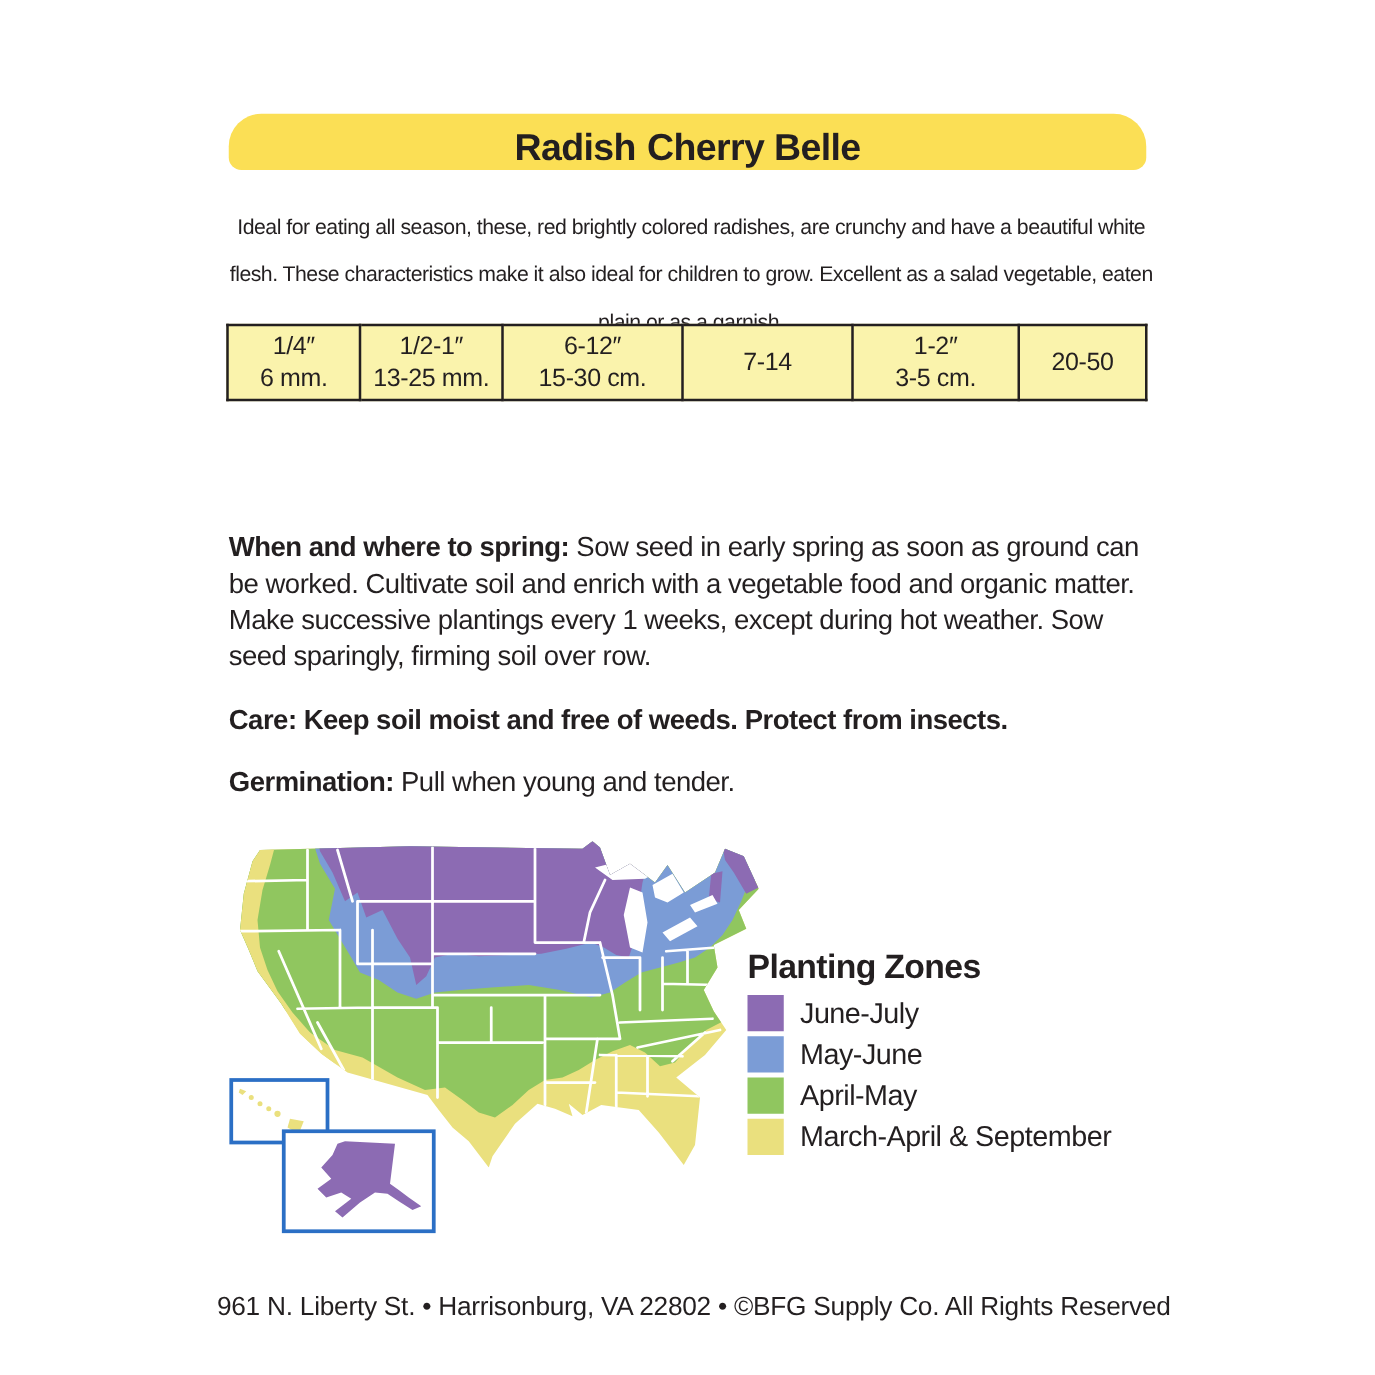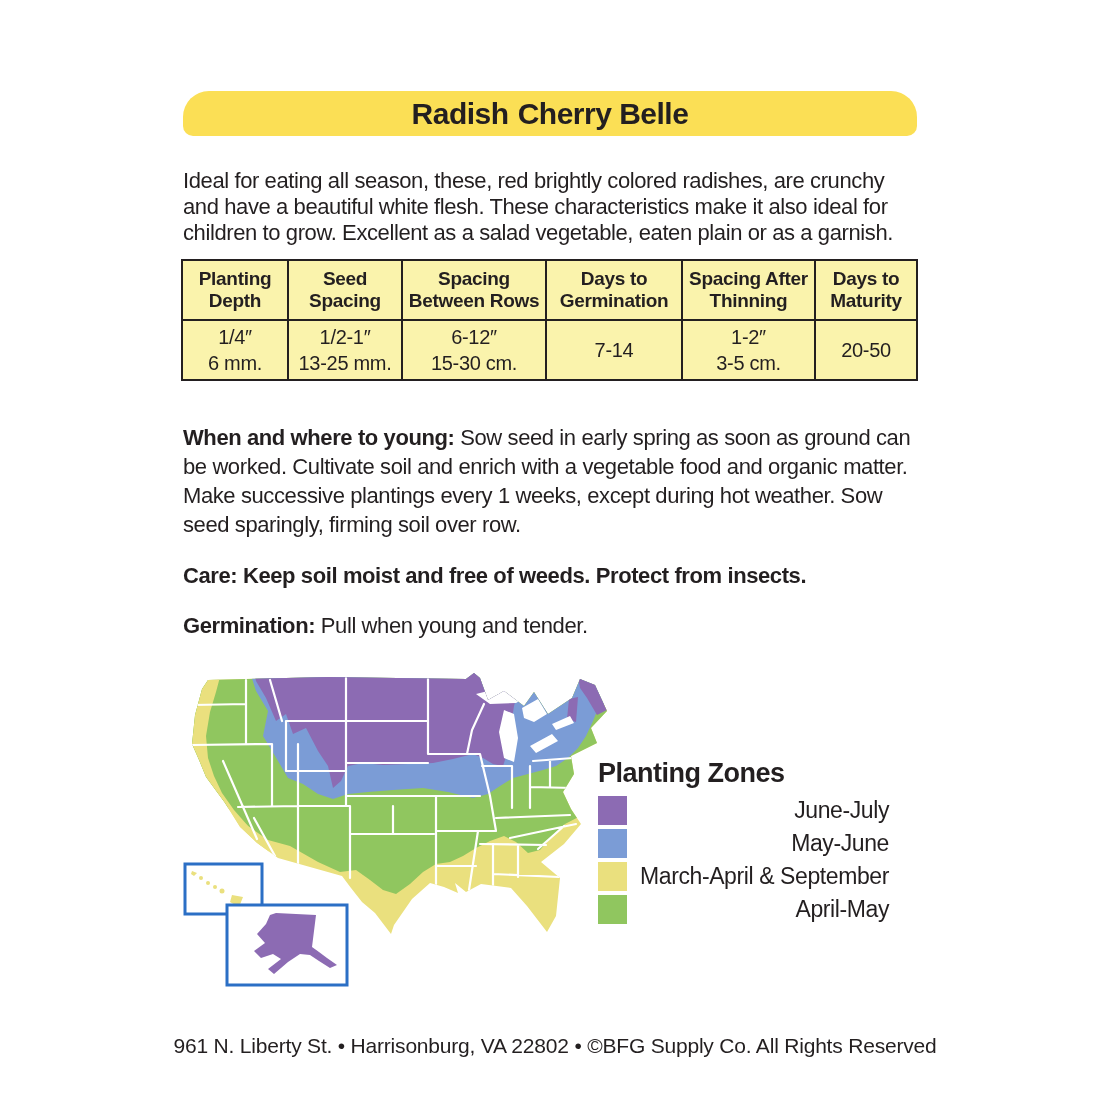--- a/index.html
+++ b/index.html
@@ -8,28 +8,28 @@
     width:1100px;height:1100px;
     background:#ffffff;
     font-family:"Liberation Sans", sans-serif;
     color:#231F20;
     overflow:hidden;
   }
   
   .banner{
     position:absolute;left:183px;top:91px;width:734px;height:45px;
     border-radius:26px 26px 10px 10px;
-    display:flex;align-items:center;justify-content:center;
+    display:flex;align-items:flex-end;justify-content:center;
   }
   .banner .t-bold{font-weight:bold;font-size:30px;letter-spacing:-0.5px;}
   .banner .t-reg{font-weight:bold;font-size:30px;margin-left:9px;letter-spacing:-0.5px;}
   
   .desc{
     position:absolute;left:183px;top:146px;width:740px;
-    font-size:22px;line-height:26px;letter-spacing:-0.4px;
+    font-size:17px;line-height:38px;letter-spacing:-0.4px;text-align:center;
   }
   .para{position:absolute;left:183px;width:742px;font-size:22px;line-height:29px;letter-spacing:-0.4px;}
   .para b{letter-spacing:-0.4px;}
   .p-plant{top:401px;}
   .p-care{top:539px;font-weight:bold;}
   .p-harvest{top:589px;}
   
   table.info{
     position:absolute;left:181px;top:259px;width:735px;
     border-collapse:collapse;table-layout:fixed;
@@ -37,21 +37,21 @@
   table.info th, table.info td{
     border:2px solid #231F20;text-align:center;vertical-align:middle;
     padding:2px 4px;
   }
   table.info th{font-size:19px;line-height:22px;font-weight:bold;height:54px;letter-spacing:-0.3px;}
   table.info td{font-size:20px;line-height:26px;height:54px;letter-spacing:-0.3px;}
   
   .mapsvg{position:absolute;left:178px;top:666px;}
   .legend{position:absolute;left:598px;top:758px;}
   .legend-title{font-size:27px;font-weight:bold;letter-spacing:-0.5px;margin:0 0 6px 0;}
-  .legend-item{display:flex;align-items:center;margin-bottom:3px;height:30px;justify-content:space-between;}
+  .legend-item{display:flex;align-items:center;margin-bottom:3px;height:30px;}
   .legend-swatch{width:29px;height:29px;flex:0 0 29px;margin-right:13px;}
   .legend-label{font-size:23px;letter-spacing:-0.4px;}
   
   .footer{
     position:absolute;left:5px;top:1034px;width:100%;
     text-align:center;font-size:21px;letter-spacing:-0.2px;
   }
 </style>
 </head>
 <body>
@@ -68,28 +68,20 @@
   <table class="info" style="background: rgb(250, 243, 172);">
     <colgroup>
       <col style="width:106px">
         <col style="width:114px">
         <col style="width:144px">
       <col style="width:136px">
         <col style="width:133px">
         <col style="width:102px">
     </colgroup>
     <tbody>
-        <tr>
-      <th>Planting Depth</th>
-      <th>Seed Spacing</th>
-      <th>Spacing Between Rows</th>
-      <th>Days to Germination</th>
-      <th>Spacing After Thinning</th>
-      <th>Days to Maturity</th>
-    </tr>
     <tr>
       <td>
         <div>1/4″</div>
         <div>6 mm.</div>
       </td>
       <td>
         <div>1/2-1″</div>
         <div>13-25 mm.</div>
       </td>
       <td>
@@ -103,21 +95,21 @@
         <div>1-2″</div>
         <div>3-5 cm.</div>
       </td>
       <td>
         <div>20-50</div>
       </td>
     </tr>
   </tbody>
     </table>
 
-  <p class="para p-plant"><b>When and where to young:</b><span> Sow seed in early spring as soon as ground can be worked. Cultivate soil and enrich with a vegetable food and organic matter. Make successive plantings every 1 weeks, except during hot weather. Sow seed sparingly, firming soil over row.</span></p>
+  <p class="para p-plant"><b>When and where to spring:</b><span> Sow seed in early spring as soon as ground can be worked. Cultivate soil and enrich with a vegetable food and organic matter. Make successive plantings every 1 weeks, except during hot weather. Sow seed sparingly, firming soil over row.</span></p>
   <p class="para p-care"><b>Care:</b><span> Keep soil moist and free of weeds. Protect from insects.</span></p>
   <p class="para p-harvest"><b>Germination:</b><span> Pull when young and tender.</span></p>
 
   <svg class="mapsvg" width="445" height="335" viewBox="0 0 445 335">
     <defs>
       <clipPath id="usclip">
         <path d="M30,14 L150,11 L288,13 L296,7 L302,12 L310,34 L326,25 L346,40 L356,26 L370,48 L382,40 L394,32 L402,13 L417,19 L429,45 L413,62 L419,77 L393,90 L396,108 L385,126 L393,143 L403,158 L386,178 L363,196 L382,212 L378,250 L369,266 L349,240 L333,222 L303,218 L288,226 L277,217 L280,227 L266,221 L252,217 L234,233 L216,259 L213,268 L197,247 L184,236 L173,222 L164,210 L100,192 L79,177 L62,161 L47,137 L28,111 L21,94 L14,78 L17,49 L24,23 Z"></path>
       </clipPath>
     </defs>
     <g clip-path="url(#usclip)">
@@ -158,24 +150,24 @@
     <p class="legend-title">Planting Zones</p>
     <div class="legend-item">
       <div class="legend-swatch" style="background: rgb(140, 107, 179);"></div>
       <span class="legend-label">June-July</span>
     </div>
     <div class="legend-item">
       <div class="legend-swatch" style="background: rgb(123, 156, 214);"></div>
       <span class="legend-label">May-June</span>
     </div>
     <div class="legend-item">
+      <div class="legend-swatch" style="background: rgb(144, 198, 95);"></div>
+      <span class="legend-label">April-May</span>
+    </div>
+    <div class="legend-item">
       <div class="legend-swatch" style="background: rgb(234, 224, 126);"></div>
       <span class="legend-label">March-April &amp; September</span>
-    </div>
-    <div class="legend-item">
-      <div class="legend-swatch" style="background: rgb(144, 198, 95);"></div>
-      <span class="legend-label">April-May</span>
     </div>
   </div>
 
   <div class="footer">961 N. Liberty St. • Harrisonburg, VA 22802 • ©BFG Supply Co. All Rights Reserved</div>
 
 </div>
 
 </body></html>

